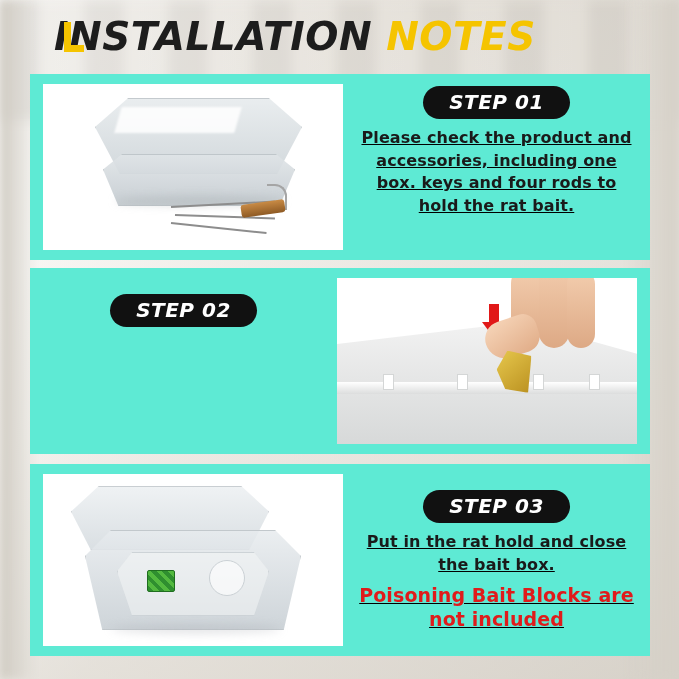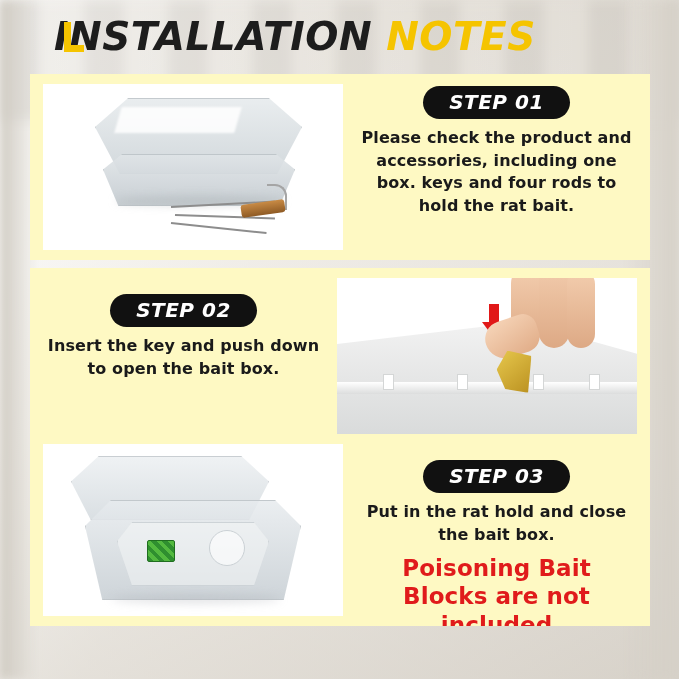--- a/index.html
+++ b/index.html
@@ -91,27 +91,28 @@
     margin-left: 22px;
     line-height: 1;
   }
   .title .accent {
     color: #f5c400;
   }
 
   
   .panel {
     position: absolute;
-    background: #fef9c3;
+    background: #5eead4;
     display: flex;
     overflow: hidden;
+    text-decoration: underline;
   }
   .panel-1 { left: 30px; top: 74px;  width: 620px; height: 186px; }
   .panel-2 { left: 30px; top: 268px; width: 620px; height: 186px; }
-  .panel-3 { left: 30px; top: 434px; width: 620px; height: 192px; }
+  .panel-3 { left: 30px; top: 464px; width: 620px; height: 192px; }
 
   .photo {
     background: #ffffff;
     position: relative;
     overflow: hidden;
     flex: none;
   }
   .p1-photo { width: 300px; height: 166px; margin: 10px 0 0 13px; }
   .p2-photo { width: 300px; height: 166px; margin: 10px 13px 0 0; }
   .p3-photo { width: 300px; height: 172px; margin: 10px 0 0 13px; }
@@ -140,21 +141,21 @@
   .step-body {
     font-family: "DejaVu Sans", sans-serif;
     font-size: 16px;
     font-weight: bold;
     color: #1a1a1a;
     line-height: 1.42;
     letter-spacing: 0.1px;
   }
   .warning {
     margin-top: 8px;
-    font-size: 23px;
+    font-size: 19px;
     font-weight: bold;
     color: #e01b1b;
     line-height: 1.22;
     letter-spacing: 0.1px;
   }
 
   
   .station1 {
     position: absolute;
     left: 52px;
@@ -389,21 +390,20 @@
     </div>
     <div class="textcol center">
       <div class="step-chip">STEP 01</div>
       <div class="step-body">Please check the product and accessories, including one box. keys and four rods to hold the rat bait.</div>
     </div>
   </div>
 
   <div class="panel panel-2">
     <div class="textcol center" style="padding-top:26px;">
       <div class="step-chip">STEP 02</div>
-      <div class="step-body">Insert the key and push down to open the bait box.</div>
     </div>
     <div class="photo p2-photo">
       <div class="lid2"></div>
       <div class="lid2-edge"></div>
       <div class="lid2-tab" style="left:46px;"></div>
       <div class="lid2-tab" style="left:120px;"></div>
       <div class="lid2-tab" style="left:196px;"></div>
       <div class="lid2-tab" style="left:252px;"></div>
       <div class="arrow-down">
         <div class="shaft"></div>

